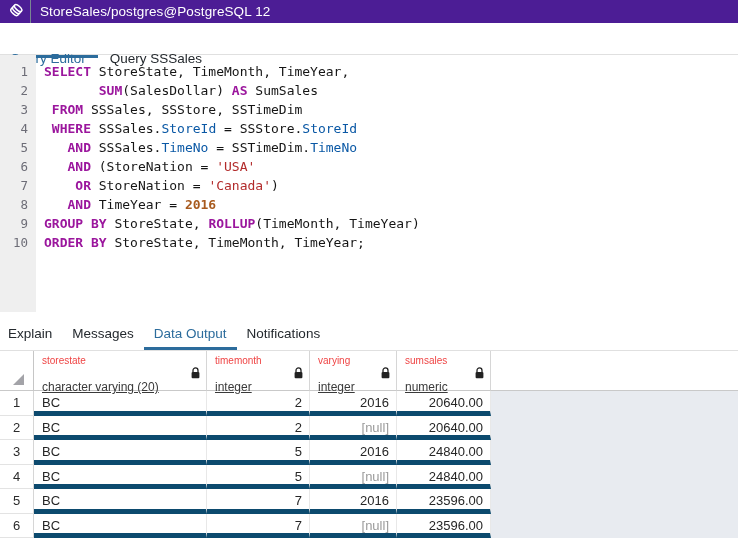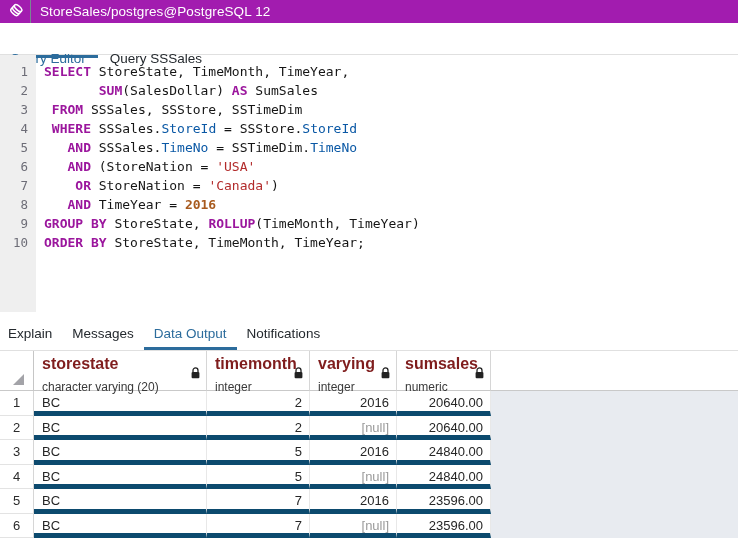--- a/index.html
+++ b/index.html
@@ -1,21 +1,21 @@
 <!DOCTYPE html>
 <html><head>
 <meta charset="utf-8">
 <style>
   * { box-sizing: border-box; }
   html,body { margin:0; padding:0; }
   body { font-family:"Liberation Sans", sans-serif; background:#fff; }
   .app { position:relative; width:738px; height:549px; background:#fff; overflow:hidden; }
 
   
-  .titlebar { height:23px; background:#a21caf; display:flex; align-items:center; color:#fff; }
+  .titlebar { height:23px; background:#4c1d95; display:flex; align-items:center; color:#fff; }
   .titlebar .iconbox { width:30px; display:flex; align-items:center; justify-content:center; }
   .titlebar .vdiv { width:1px; height:23px; background:#788792; }
   .titlebar .title { padding-left:9px; font-size:13.5px; letter-spacing:.1px; }
 
   
   .tabs { display:flex; border-bottom:1px solid #e0e0e0; background:#fff; }
   .tabs1 { height:32px; }
   .tabs2 { height:36px; margin-top:3px; }
   .tab { font-size:13.5px; color:#24292e; cursor:default; border-bottom:3px solid transparent; }
   .tabs1 .tab { padding:16px 12px 4px;margin-top:12px; }
@@ -36,22 +36,22 @@
   .tok-num { color:#a85a1e; font-weight:bold; }
   .tok-pl { color:#151515; }
 
   
   .grid { width:738px; }
   .grid-header { display:flex; height:40px; background:#fff; }
   .corner { width:34px; flex:none; border-right:1px solid #c6c6c6; border-bottom:1px solid #c9c9c9; position:relative; }
   .corner .tri { position:absolute; left:13px; bottom:5px; width:0; height:0;
                  border-left:11px solid transparent; border-bottom:11px solid #a3a3a8; }
   .col-h { flex:none; border-right:1px solid #d6d6d6; border-bottom:1px solid #c9c9c9; padding:4px 20px 0 8px; position:relative; }
-  .col-name { font-size:16px; font-weight:bold; color:#7f1d1d; }
-  .col-type { font-size:12px; color:#3a3a3a; margin-top:7px; }
+  .col-name { font-size:10px; font-weight:normal; color:#ef4444; }
+  .col-type { font-size:12px; color:#3a3a3a; margin-top:14px;text-decoration:underline; }
   .lock { position:absolute; right:6px; top:14px; }
   .hdr-filler { flex:1; border-bottom:1px solid #c9c9c9; background:#fff; }
 
   .w0 { width:173px; } .w1 { width:103px; } .w2 { width:87px; } .w3 { width:94px; }
 
   .grid-body .row { display:flex; height:24.5px; background:#fff; }
   .rownum { width:34px; flex:none; border-right:1px solid #d6d6d6; border-bottom:1px solid #e3e3e3;
             font-size:13px; color:#2b2b2b; text-align:center; line-height:24px; }
   .cell { flex:none; border-right:1px solid #e8e8e8; border-bottom:5px solid #0c4a6e;
           font-size:13px; color:#262626; line-height:24px; overflow:hidden; }

